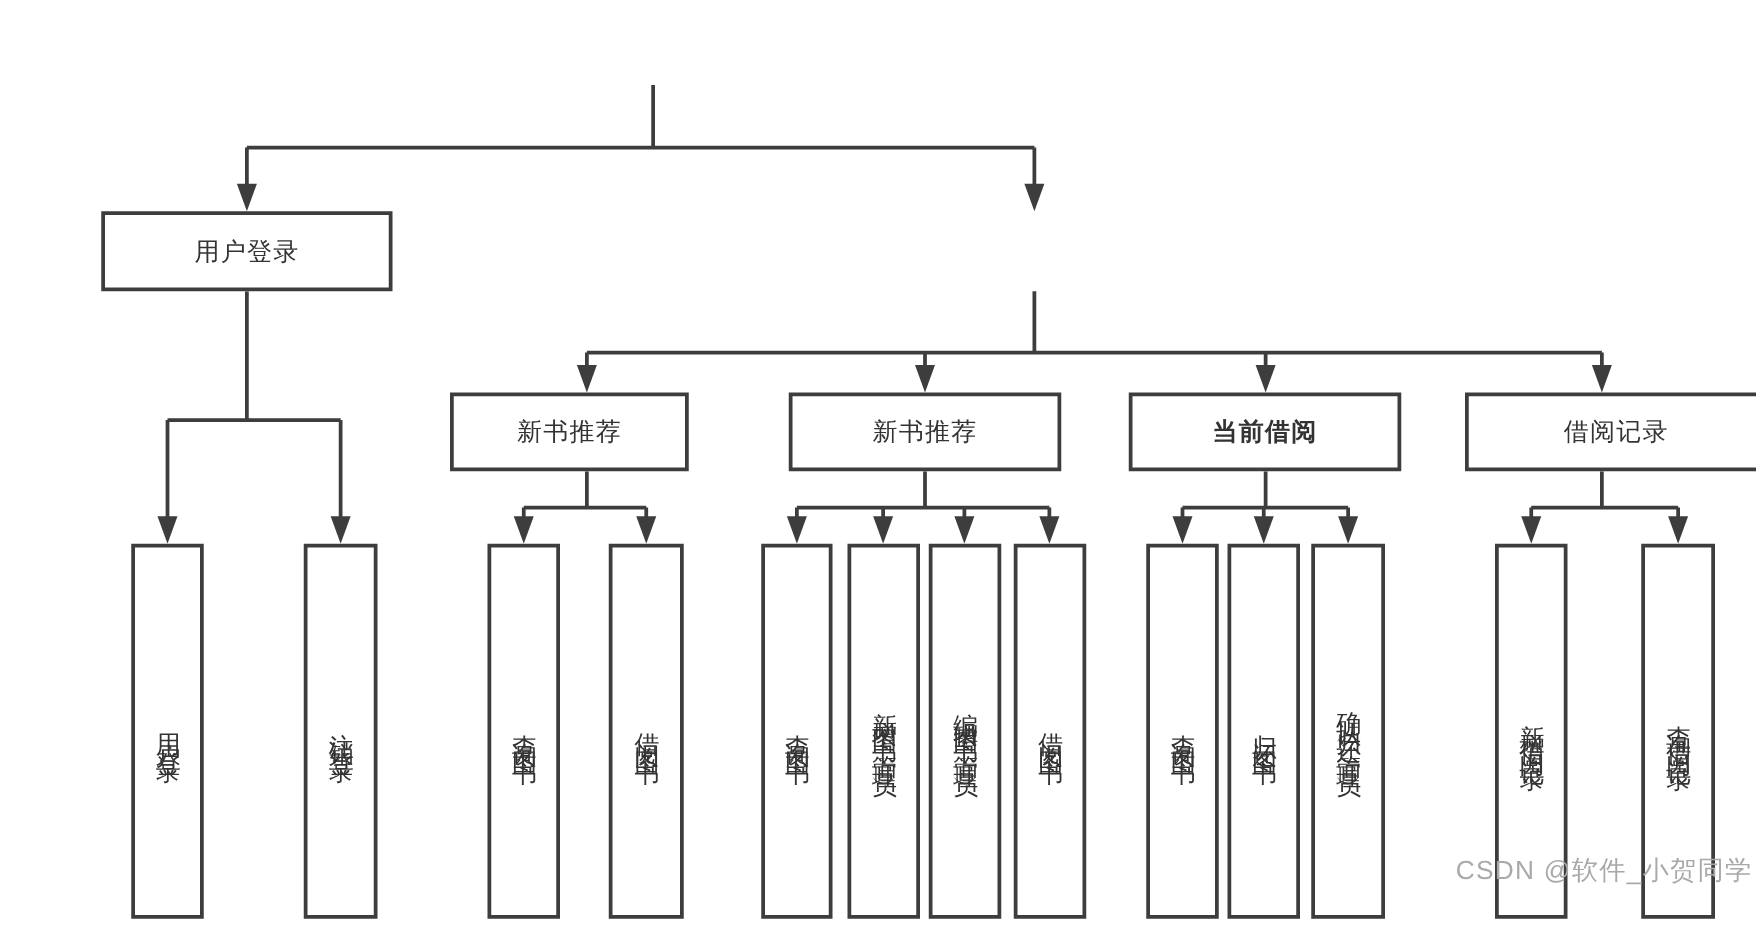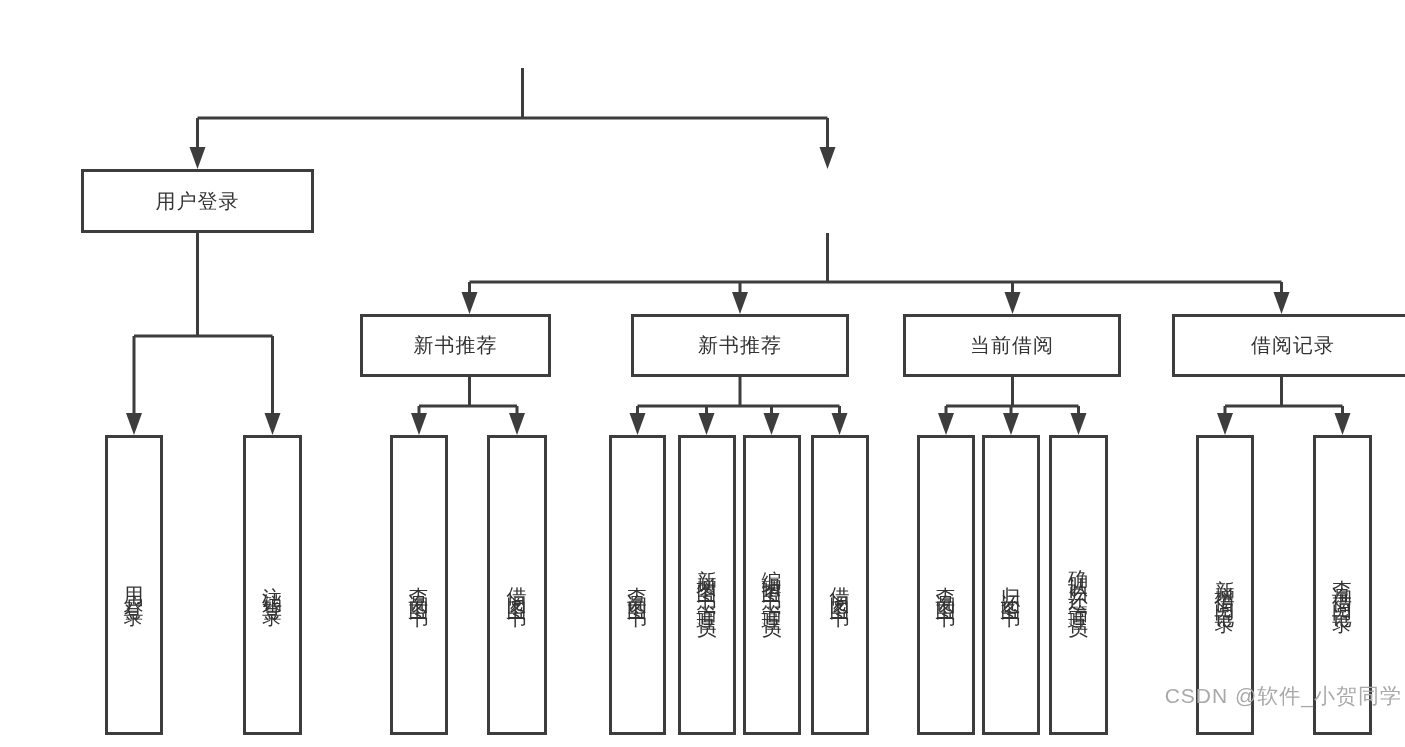--- a/index.html
+++ b/index.html
@@ -101,21 +101,21 @@
   <div class="node h" style="left:81px; top:169px; width:233px; height:64px;">
     <span>用户登录</span>
   </div>
 
   <div class="node h" style="left:360px; top:314px; width:191px; height:63px;">
     <span>新书推荐</span>
   </div>
   <div class="node h" style="left:631px; top:314px; width:218px; height:63px;">
     <span>新书推荐</span>
   </div>
-  <div class="node h" style="left:903px; top:314px; width:218px; height:63px;">
+  <div class="node h" style="left:903px; top:314px; width:218px; height:63px;font-weight:bold;">
     <span>当前借阅</span>
   </div>
   <div class="node h" style="left:1172px; top:314px; width:242px; height:63px;">
     <span>借阅记录</span>
   </div>
 
   <div class="node v" style="left:105px; top:435px; width:58px; height:300px;">
     <span>用户登录</span>
   </div>
   <div class="node v" style="left:243px; top:435px; width:59px; height:300px;">

